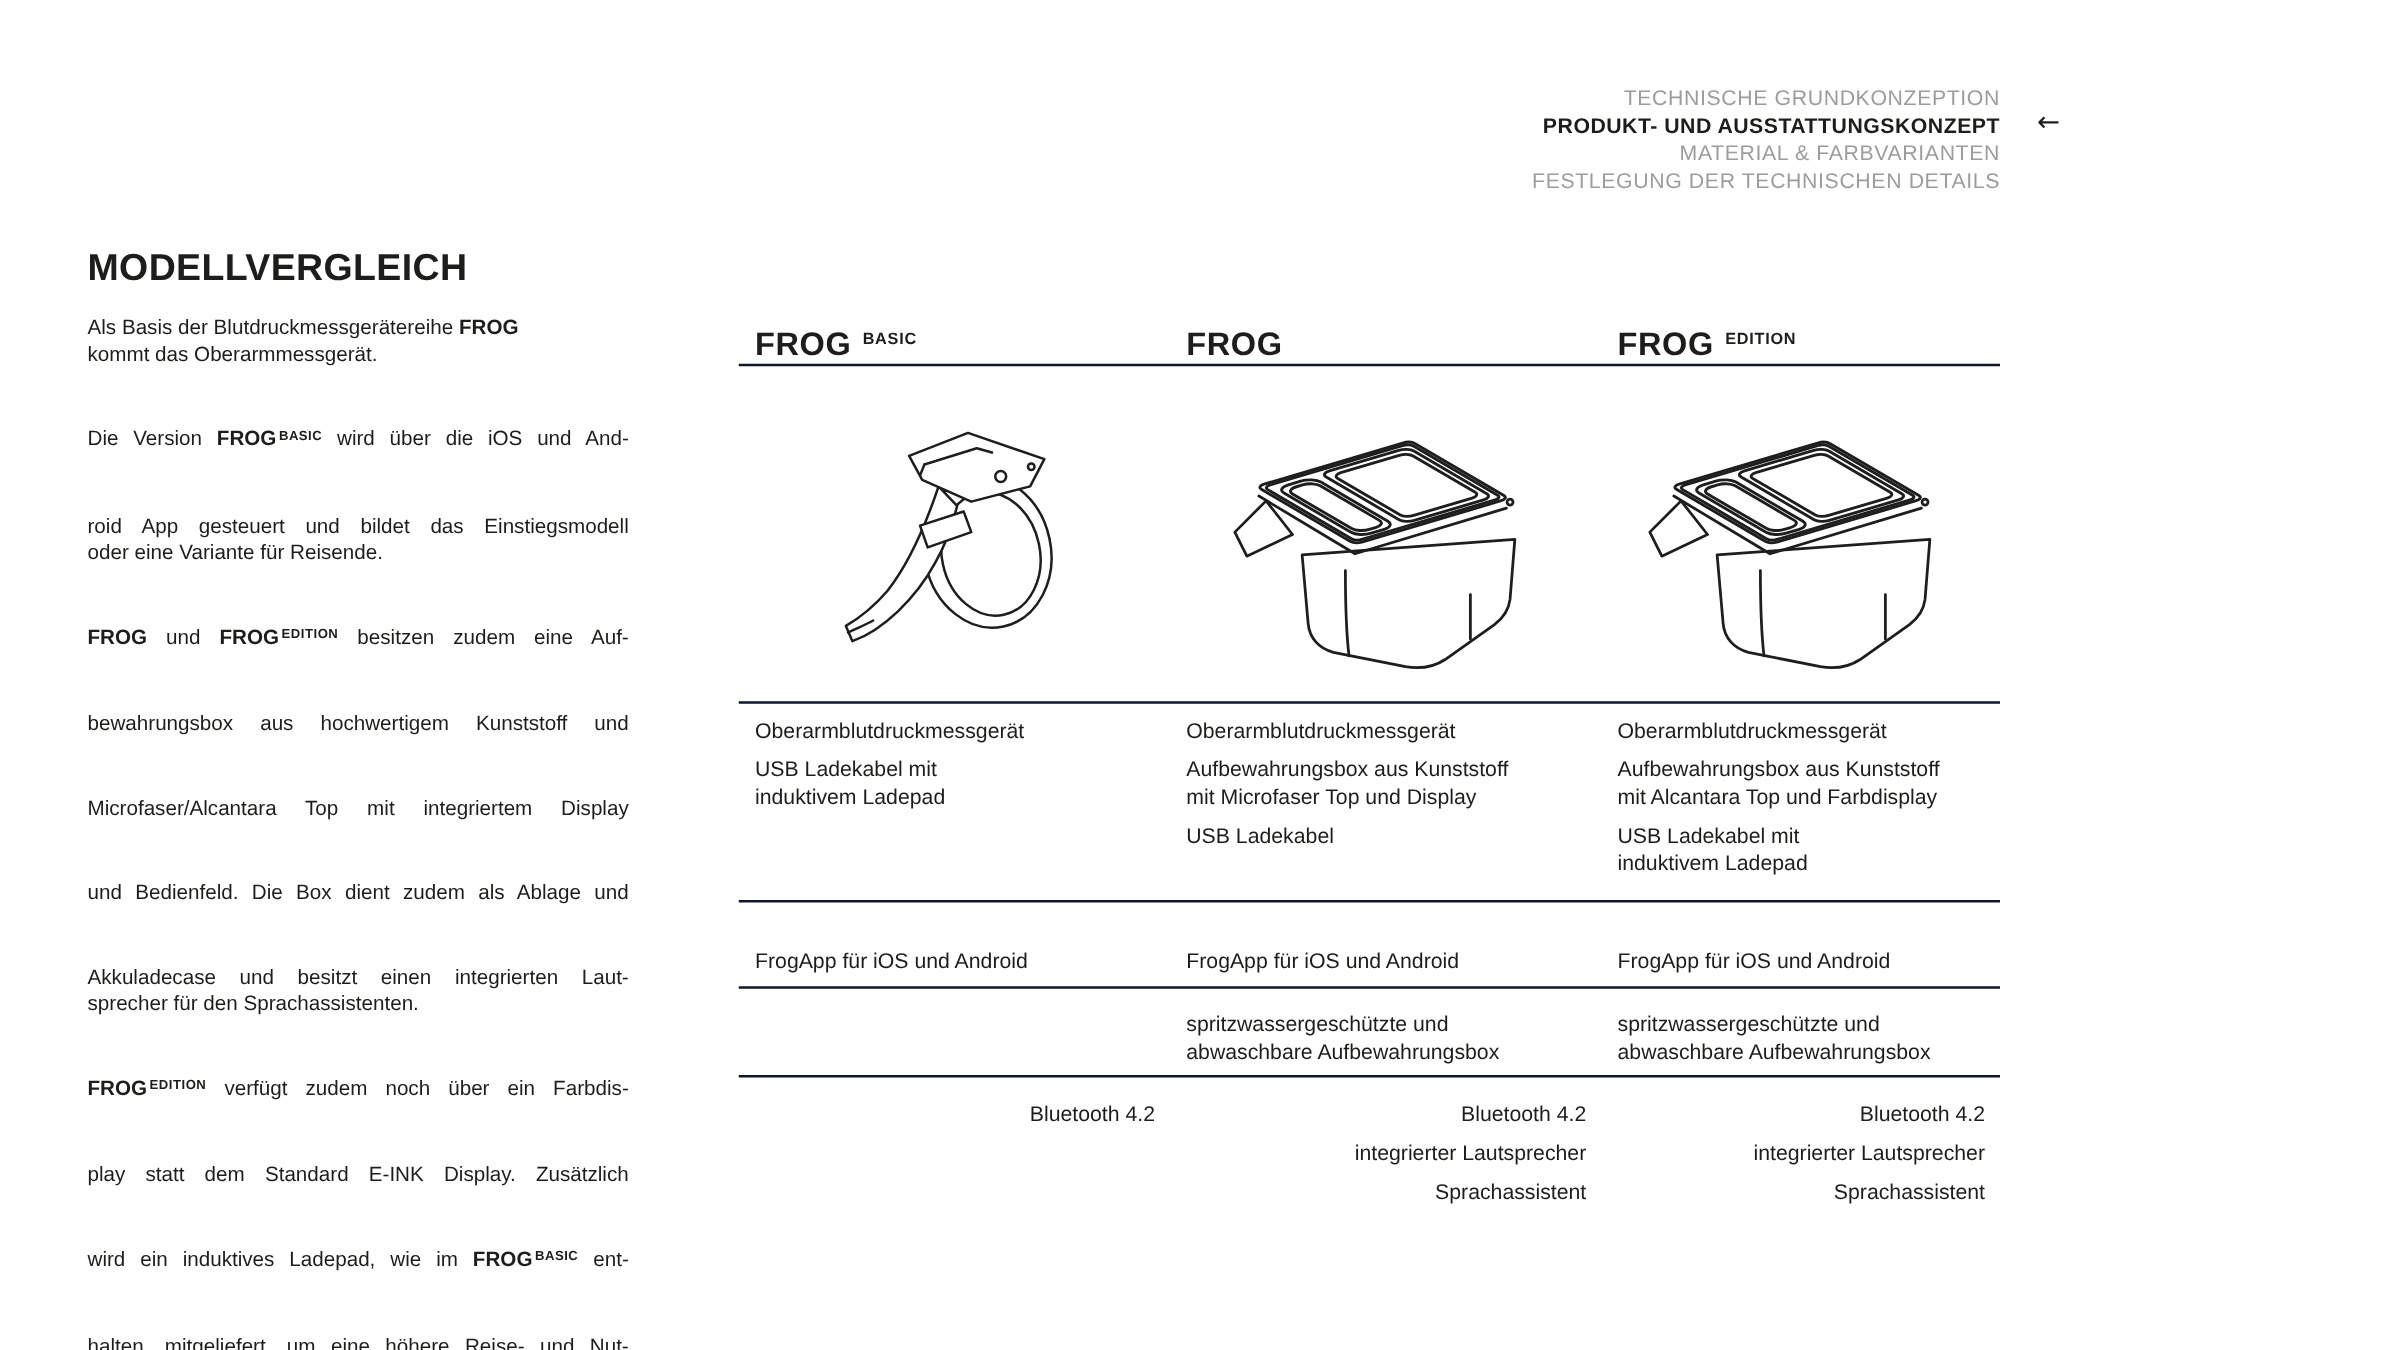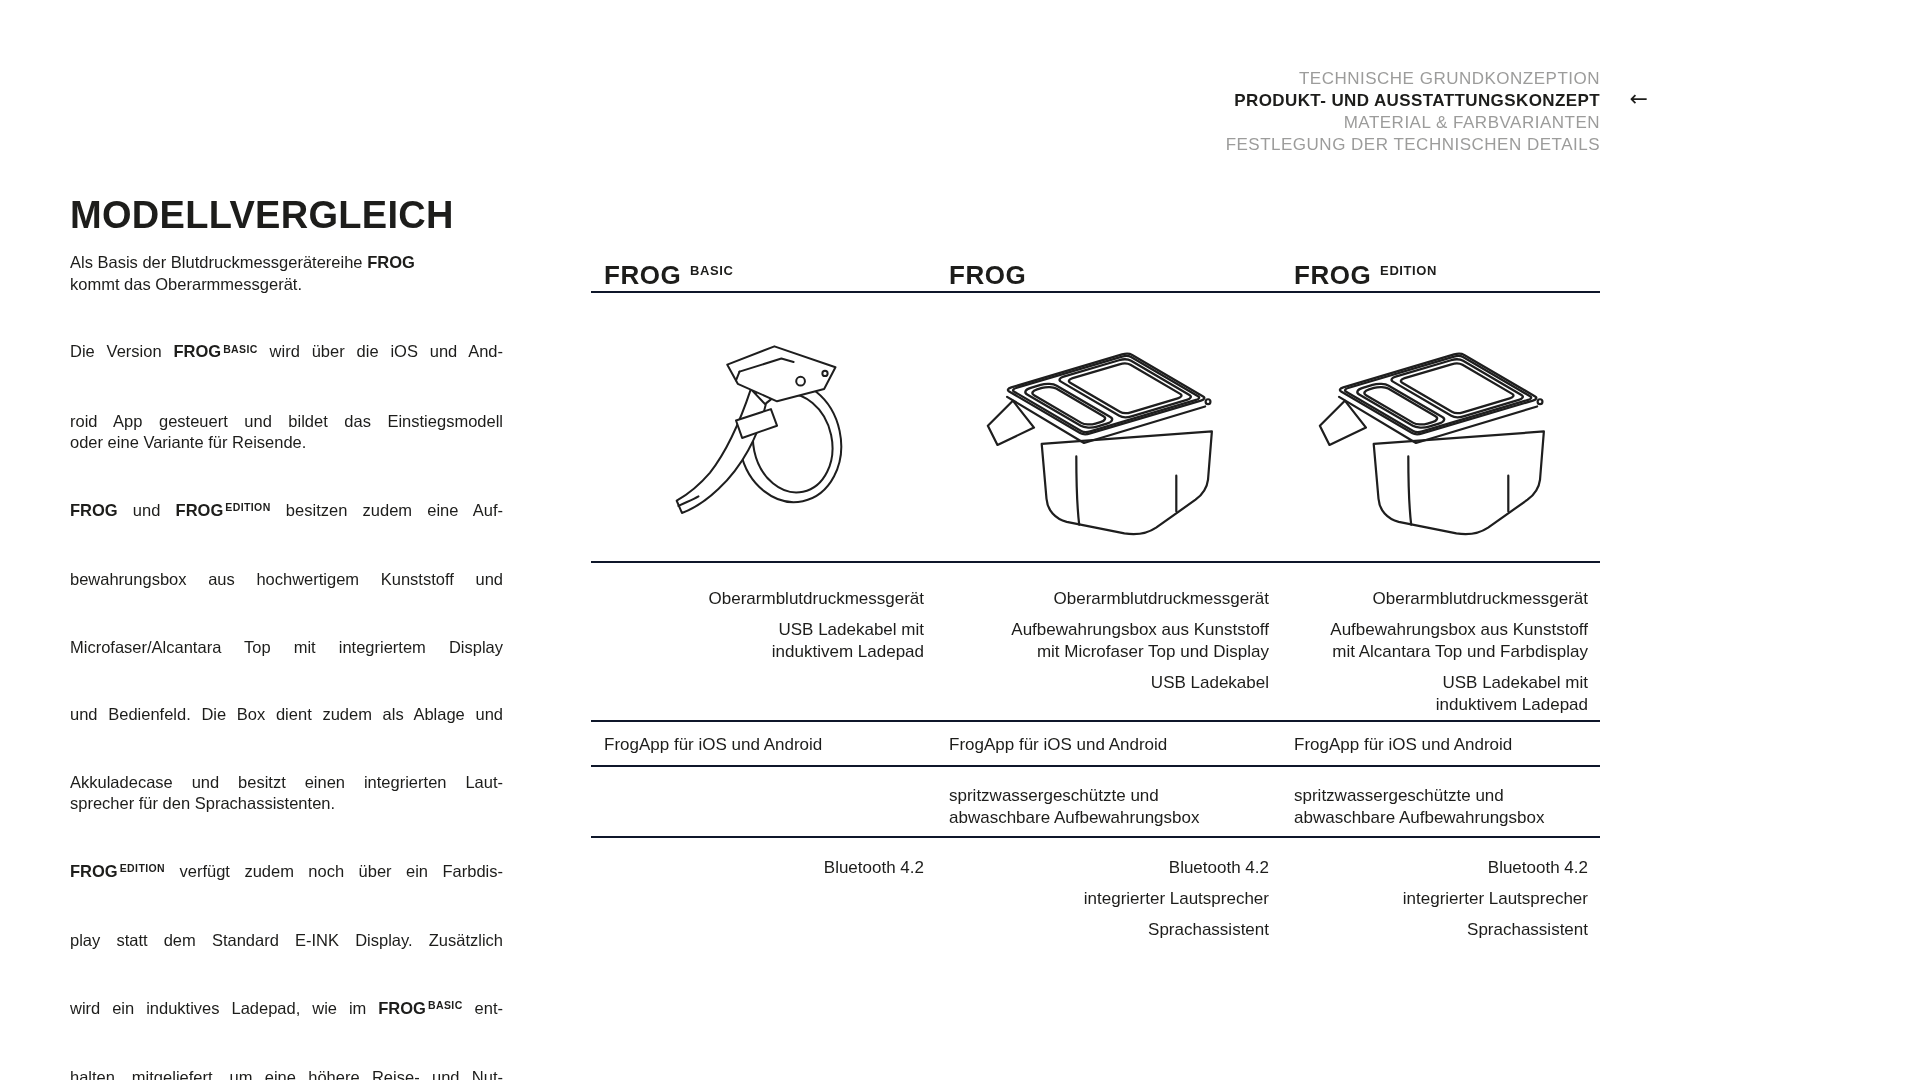--- a/index.html
+++ b/index.html
@@ -16,35 +16,35 @@
   }
   .nav-item{position:relative;white-space:nowrap;}
   .nav-item.active{color:#1d1d1b;font-weight:700;letter-spacing:.4px;}
   .nav-arrow{
     position:absolute;right:-48px;top:-2px;font-weight:400;
     font-family:"DejaVu Sans",sans-serif;font-size:22px;color:#1d1d1b;letter-spacing:0;
   }
   
   .article{position:absolute;left:70px;top:198px;width:433px;}
   .article h1{
-    margin:0 0 20px 0;font-size:38px;line-height:34px;font-weight:700;letter-spacing:.3px;
+    margin:0 0 20px 0;font-size:30px;line-height:34px;font-weight:700;letter-spacing:.3px;
   }
   .para{margin:0 0 22px 0;font-size:16.5px;line-height:21.5px;}
   .line{text-align:left;}
   .line.j{text-align:justify;text-align-last:justify;margin-top:46px;}
   .b{font-weight:700;}
   .sup{font-weight:700;font-size:10.5px;position:relative;top:-4.5px;letter-spacing:.4px;margin-left:2px;}
   
   .table{position:absolute;left:591px;top:256px;width:1009px;}
   .t-sec{display:grid;grid-template-columns:345px 345px 319px;box-sizing:border-box;}
   .rule{border-bottom:2px solid #0f172a;}
   .t-header{height:37px;padding-top:2px;}
   .t-images{height:270px;}
-  .t-row1{height:159px;padding-top:25px;text-align:right;}
-  .t-row2{height:45px;padding-top:12px;}
+  .t-row1{height:159px;padding-top:11px;}
+  .t-row2{height:45px;padding-top:12px;margin-top:24px;}
   .t-row3{height:71px;padding-top:18px;}
   .t-row4{min-height:112px;padding-top:19px;text-align:right;}
   .cell{padding-left:13px;padding-right:12px;box-sizing:border-box;}
   .cell.head{padding-top:2px;}
   .model{font-size:26px;font-weight:700;letter-spacing:.5px;}
   .variant{font-size:13px;font-weight:700;letter-spacing:.6px;position:relative;top:-9px;margin-left:9px;}
   .feat{font-size:17px;line-height:22px;margin:0 0 9px 0;white-space:pre-line;}
   .img-cell{display:flex;justify-content:center;align-items:flex-start;padding:0;}
   svg.cuff{margin-top:42px;}
   svg.box{margin-top:50px;}

